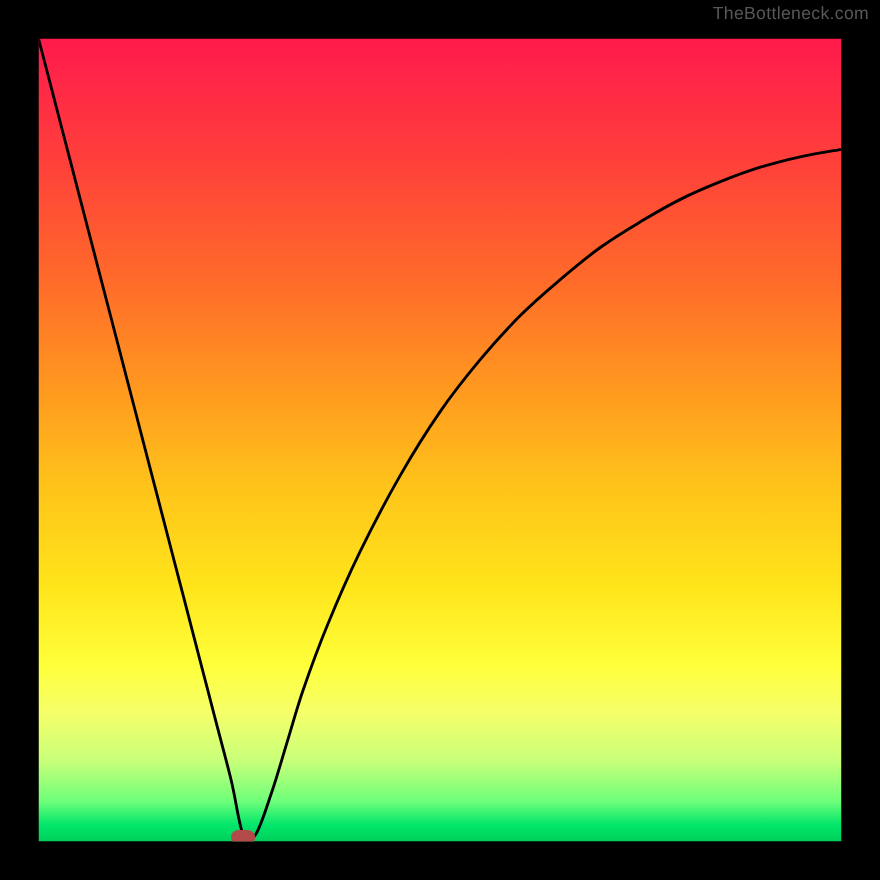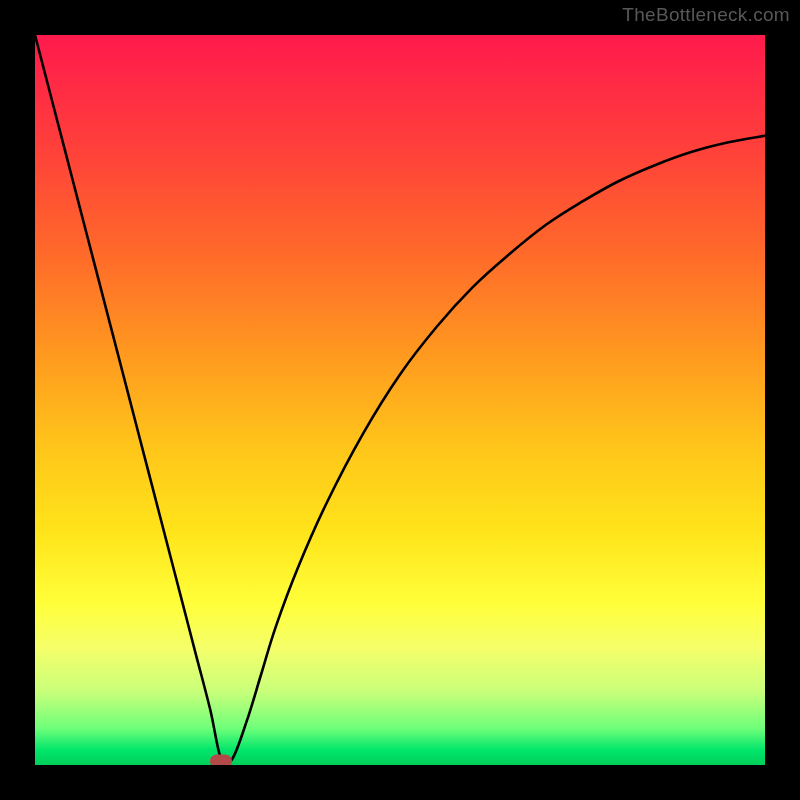--- a/index.html
+++ b/index.html
@@ -15,21 +15,21 @@
     position: relative;
     width: 800px;
     height: 800px;
     background: #000;
   }
   .watermark {
     position: absolute;
     top: 4px;
     right: 10px;
     color: #585858;
-    font-size: 19px;
+    font-size: 16px;
     font-weight: 500;
     letter-spacing: 0.3px;
     z-index: 5;
   }
   .plot-area {
     position: absolute;
     left: 35px;
     top: 35px;
     width: 730px;
     height: 730px;

